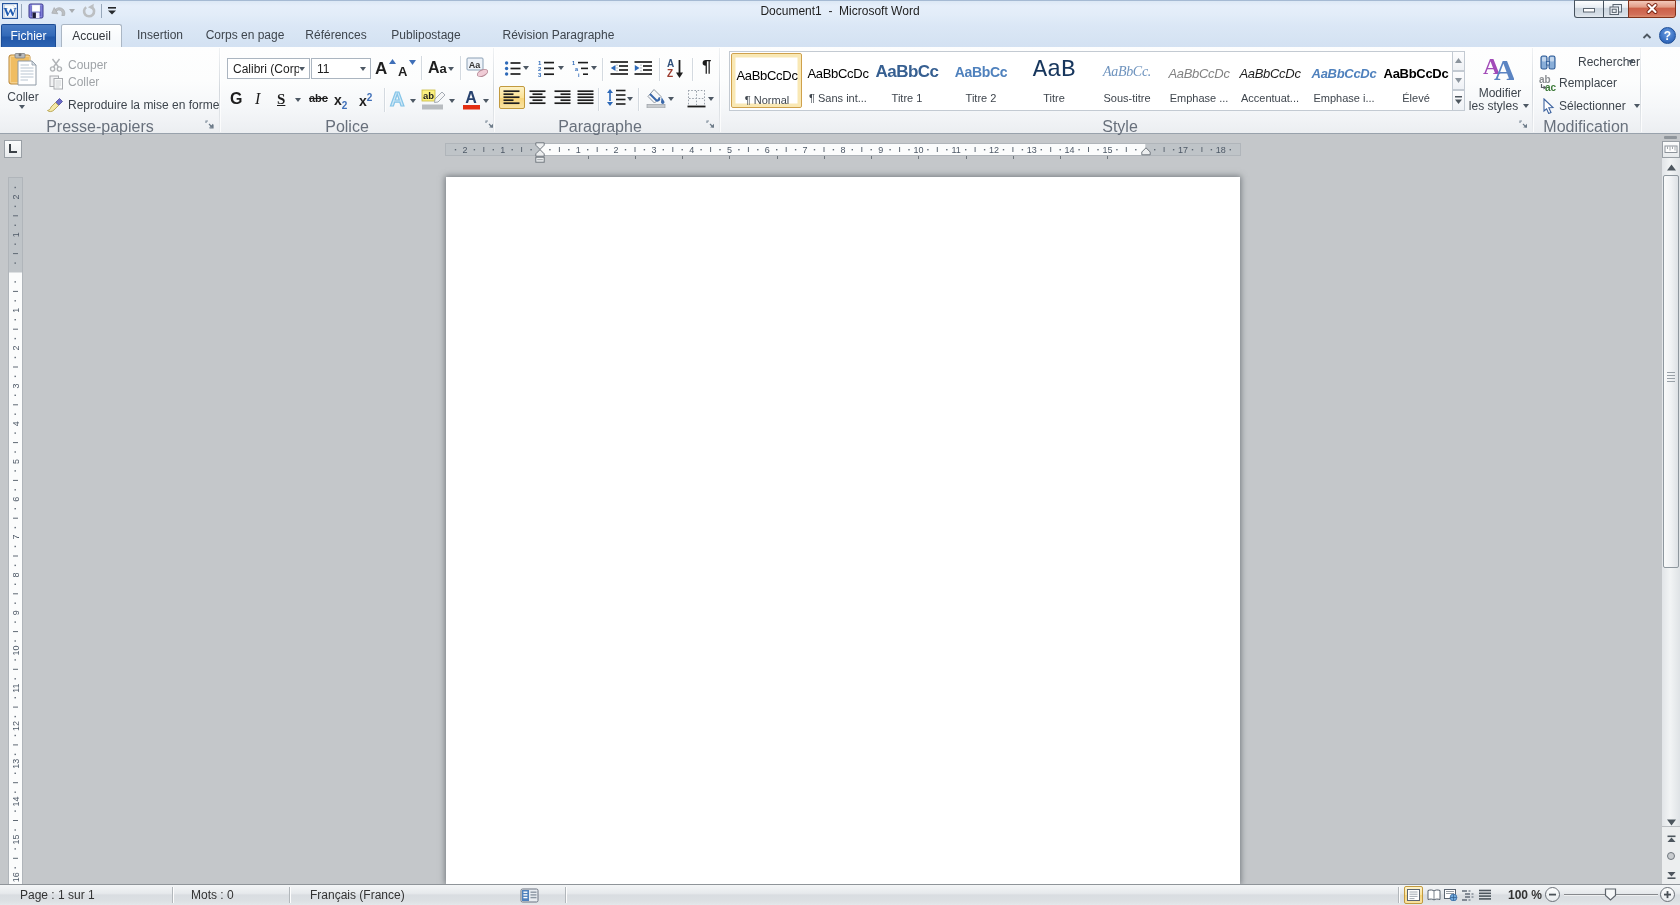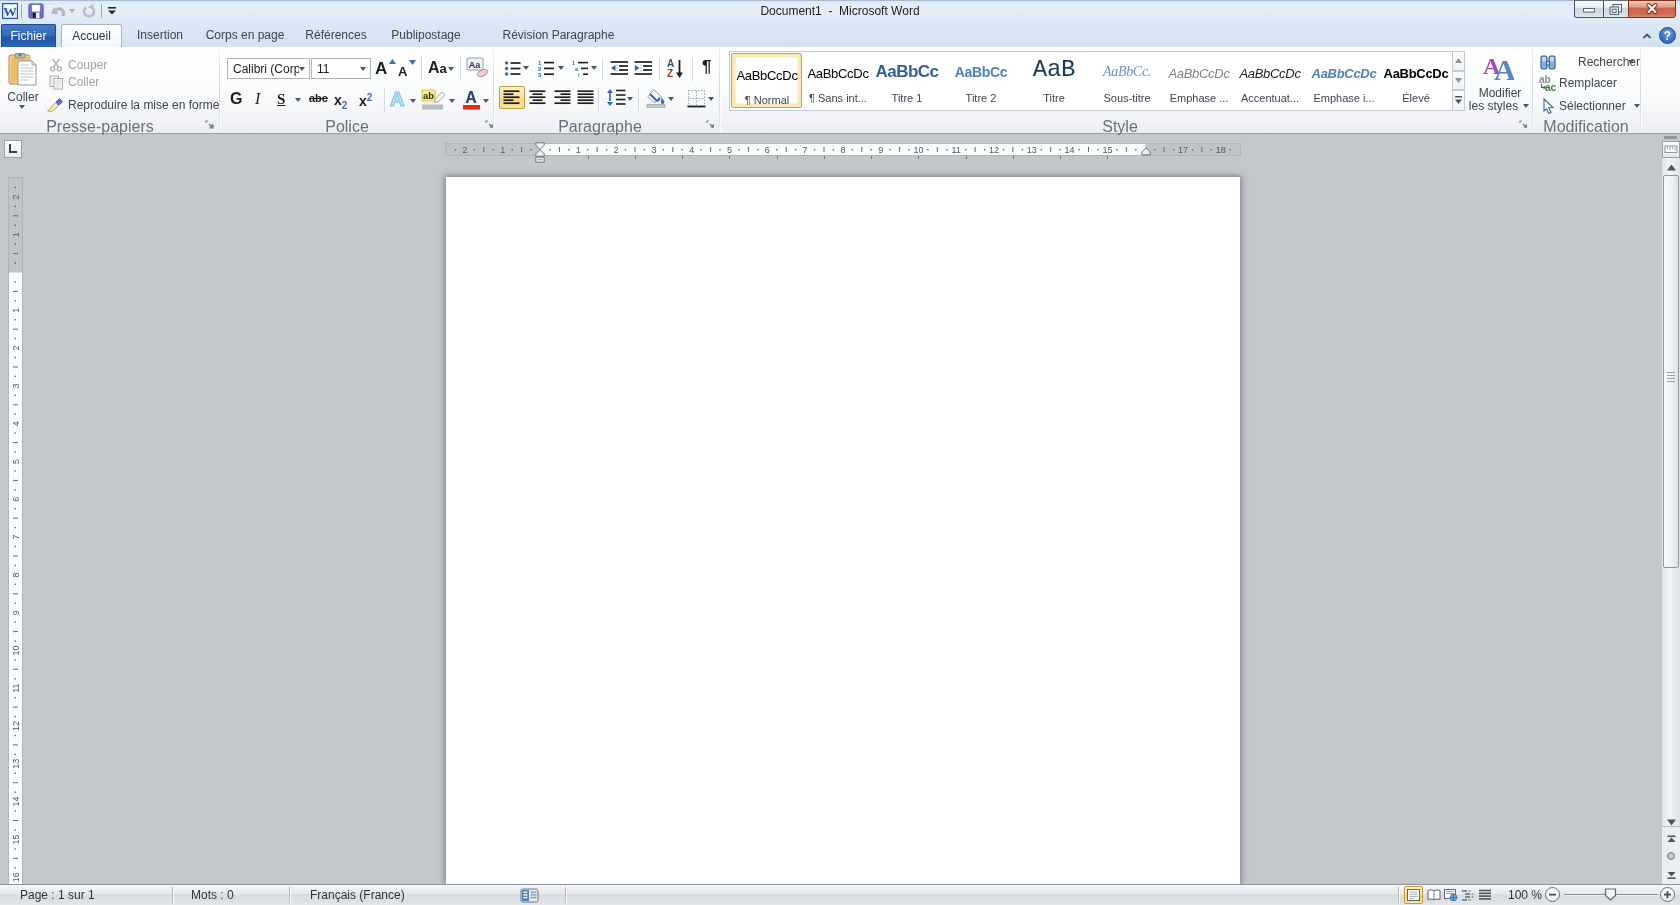--- a/index.html
+++ b/index.html
@@ -905,21 +905,21 @@
     <div class="abs" style="left:1478px;top:4px;">
         <svg width="14" height="12">
           <g stroke="#4d565e" stroke-width="1.6">
             <line x1="1" y1="1.5" x2="13" y2="1.5"></line>
             <line x1="1" y1="4.3" x2="13" y2="4.3"></line>
             <line x1="1" y1="7.1" x2="13" y2="7.1"></line>
             <line x1="1" y1="9.9" x2="13" y2="9.9"></line>
           </g>
         </svg>
       </div>
-    <div class="stxt" style="left:1508px;">100 %</div>
+    <div class="stxt" style="left:1508px;font-weight:bold;">100 %</div>
     <div class="zcirc" style="left:1545px;top:2px;">
         <svg width="13" height="13">
           <rect x="3" y="5.7" width="7" height="1.8" fill="#4a5157"></rect>
         </svg>
       </div>
     <div class="abs" style="left:1564px;top:9px;width:94px;height:1px;background:#86898d;box-shadow:0 1px 0 #eef0f1;"></div>
     <div class="abs" style="left:1604px;top:3px;">
         <svg width="13" height="13">
           <path d="M1.5 1 L11.5 1 L11.5 7.5 L6.5 12 L1.5 7.5 Z" fill="#f6f8f9" stroke="#5f666d" stroke-width="1.2"></path>
         </svg>

